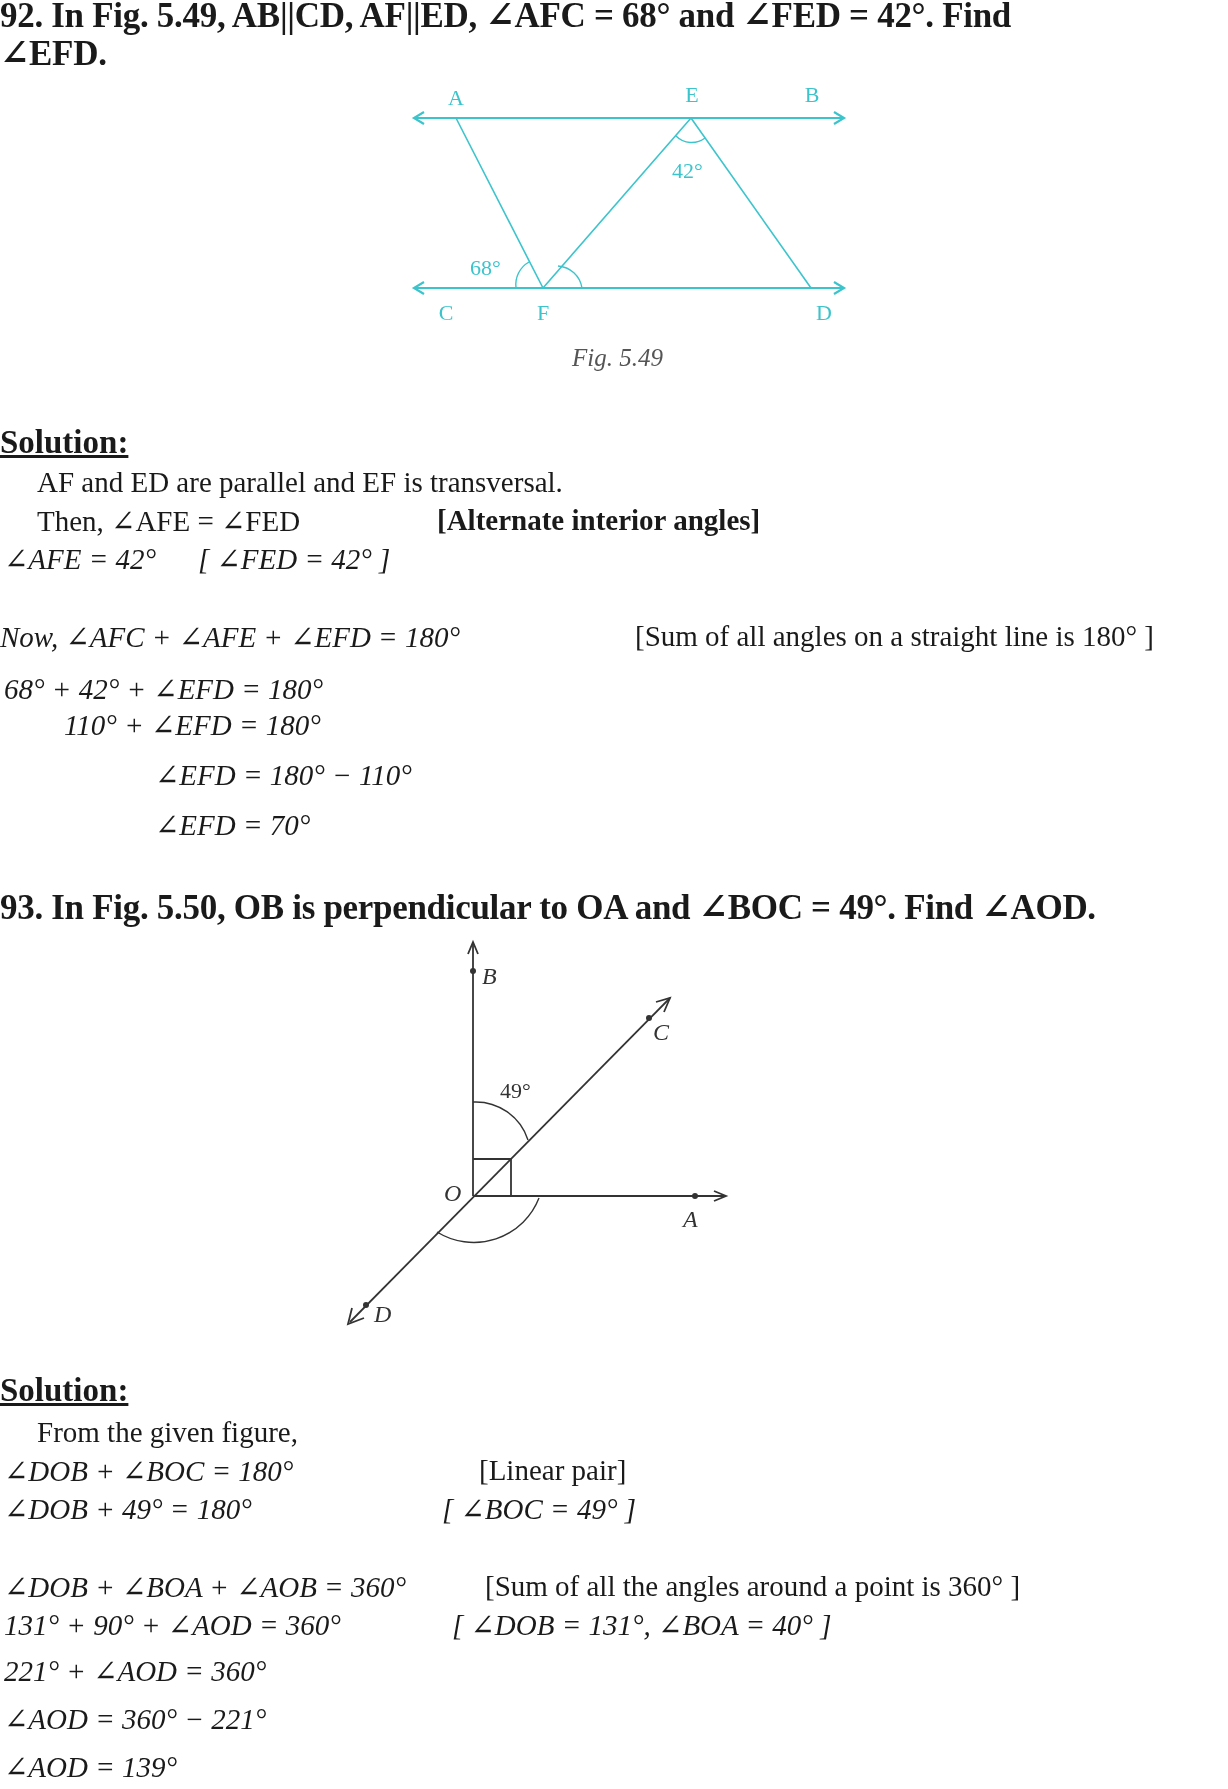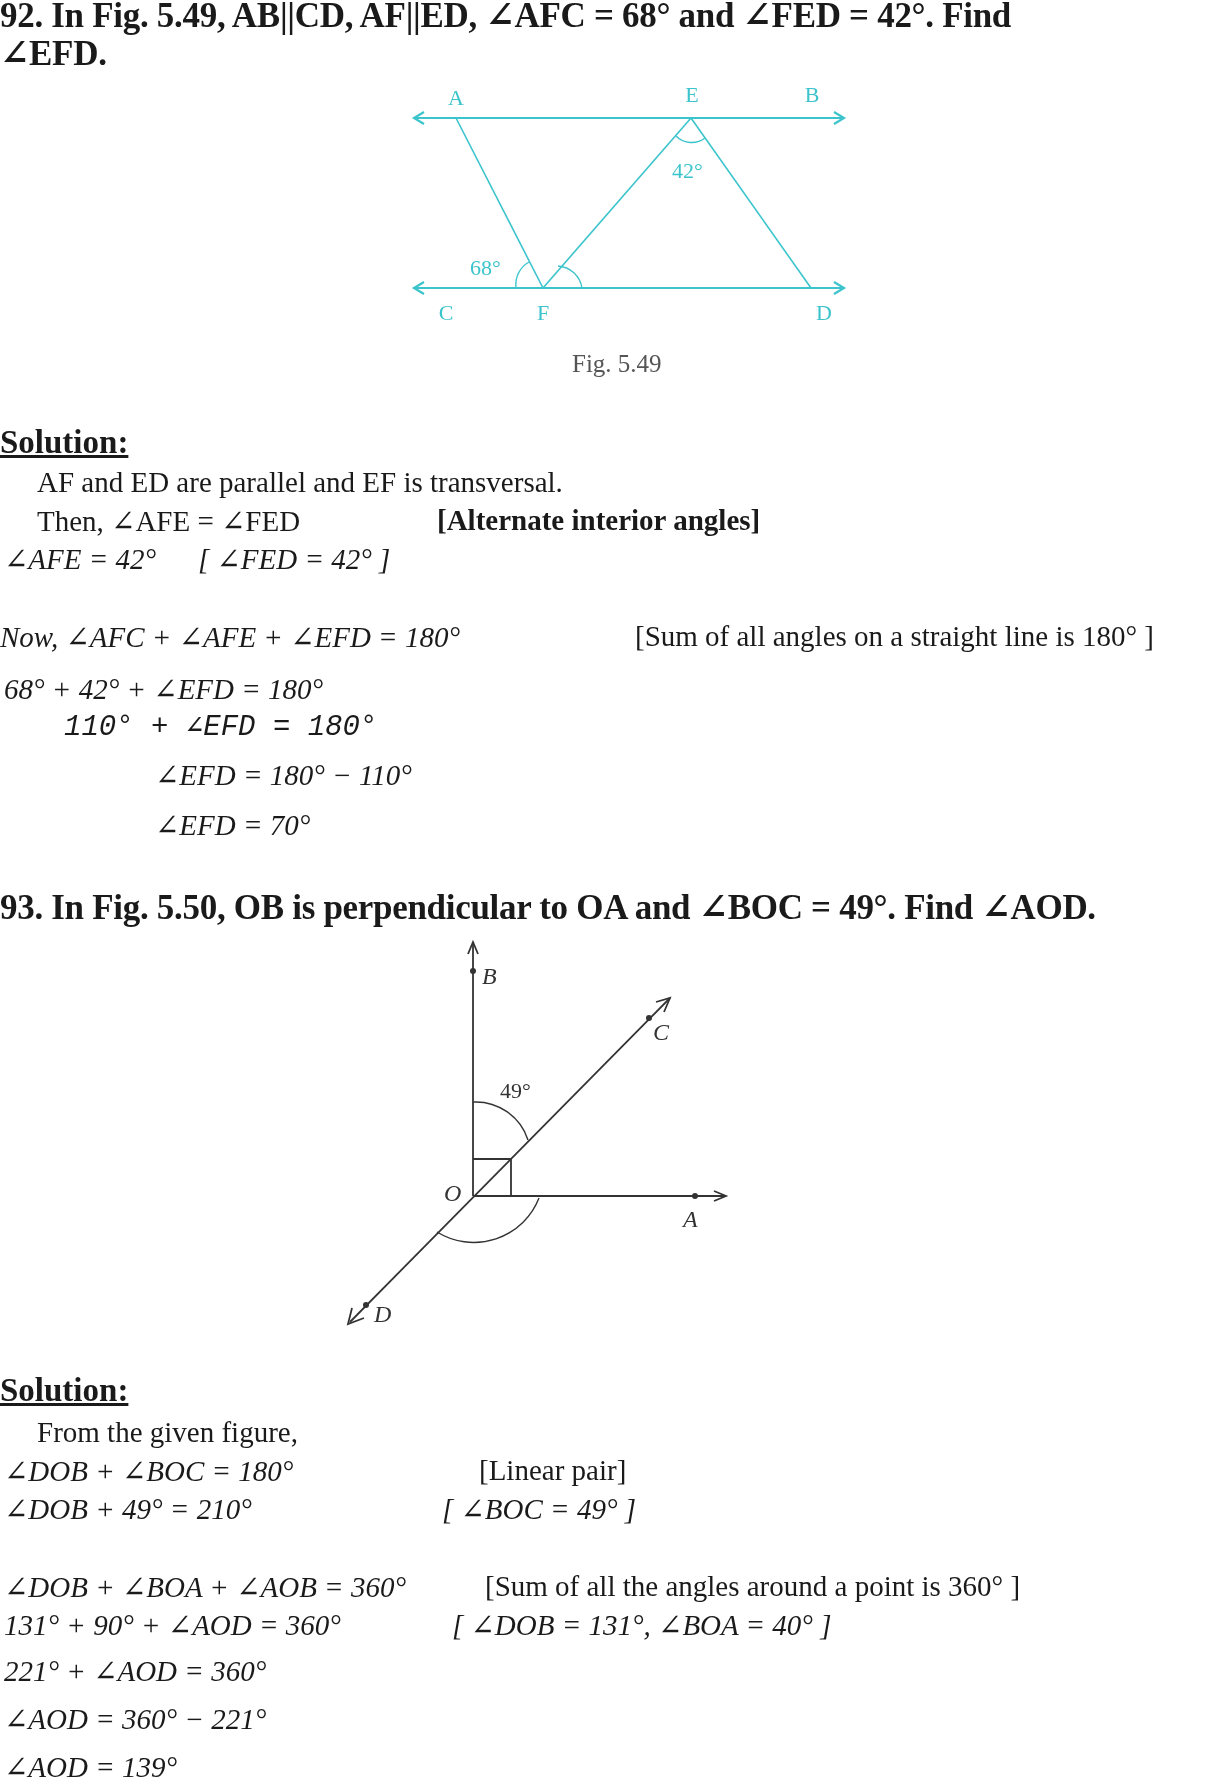--- a/index.html
+++ b/index.html
@@ -5,21 +5,21 @@
     html, body { margin: 0; padding: 0; background: #ffffff; }
     body {
       width: 1228px; height: 1789px; position: relative; overflow: hidden;
       font-family: "Liberation Serif", "DejaVu Serif", serif; color: #1a1a1a;
     }
     .abs { position: absolute; white-space: nowrap; }
     .q-title { font-weight: bold; font-size: 35px; line-height: 44px; letter-spacing: -0.3px; }
     .sol-head { font-weight: bold; font-size: 33px; text-decoration: underline; }
     .txt { font-size: 29px; padding-left: 37px; }
     .math { font-size: 29px; font-style: italic; }
-    .caption { font-size: 25px; color: #555; margin-top: 6px; }
+    .caption { font-style: italic; font-size: 25px; color: #555; }
     svg text { font-family: "Liberation Serif", serif; }
   </style>
 </head>
 <body>
 
 <div class="abs q-title" style="left:0;top:-6px;">92. In Fig. 5.49, AB||CD, AF||ED, ∠AFC = 68° and ∠FED = 42°. Find</div>
 <div class="abs q-title" style="left:0;top:32px;">∠EFD.</div>
 
 <svg class="abs" style="left:400px;top:80px;" width="460" height="300">
   <g stroke="#3cc4cc" stroke-width="2.2" fill="none">
@@ -58,21 +58,21 @@
 <div class="abs sol-head" style="left:0;top:424px;">Solution:</div>
 <div class="abs txt" style="left:0;top:466px;">AF and ED are parallel and EF is transversal.</div>
 <div class="abs txt" style="left:0;top:504px;text-align:center;">Then, ∠AFE = ∠FED</div>
 <div class="abs txt" style="left:400px;top:504px;font-weight:bold;">[Alternate interior angles]</div>
 <div class="abs math" style="left:4px;top:542px;">∠AFE = 42°</div>
 <div class="abs math" style="left:198px;top:542px;">[ ∠FED = 42° ]</div>
 
 <div class="abs math" style="left:0;top:620px;">Now, ∠AFC + ∠AFE + ∠EFD = 180°</div>
 <div class="abs txt" style="left:598px;top:620px;">[Sum of all angles on a straight line is 180° ]</div>
 <div class="abs math" style="left:4px;top:658px;margin-top:14px;">68° + 42° + ∠EFD = 180°</div>
-<div class="abs math" style="left:64px;top:708px;font-family:Liberation Mono, monospace;">110° + ∠EFD = 180°</div>
+<div class="abs math" style="left:64px;top:708px;">110° + ∠EFD = 180°</div>
 <div class="abs math" style="left:155px;top:758px;">∠EFD = 180° − 110°</div>
 <div class="abs math" style="left:155px;top:808px;">∠EFD = 70°</div>
 
 <div class="abs q-title" style="left:0;top:886px;">93. In Fig. 5.50, OB is perpendicular to OA and ∠BOC = 49°. Find ∠AOD.</div>
 
 <svg class="abs" style="left:320px;top:930px;" width="420" height="400">
   <g stroke="#333" stroke-width="1.8" fill="none">
 
     <line x1="153" y1="266" x2="153" y2="14"></line>
     <polyline points="148,24 153,12 158,24"></polyline>
@@ -103,21 +103,21 @@
     <text x="363" y="297">A</text>
     <text x="54" y="392">D</text>
     <text x="180" y="168" font-size="22" font-style="normal">49°</text>
   </g>
 </svg>
 
 <div class="abs sol-head" style="left:0;top:1372px;">Solution:</div>
 <div class="abs txt" style="left:0;top:1416px;">From the given figure,</div>
 <div class="abs math" style="left:4px;top:1454px;">∠DOB + ∠BOC = 180°</div>
 <div class="abs txt" style="left:442px;top:1454px;">[Linear pair]</div>
-<div class="abs math" style="left:4px;top:1492px;">∠DOB + 49° = 210°</div>
+<div class="abs math" style="left:4px;top:1492px;">∠DOB + 49° = 180°</div>
 <div class="abs math" style="left:442px;top:1492px;">[ ∠BOC = 49° ]</div>
 
 <div class="abs math" style="left:4px;top:1570px;">∠DOB + ∠BOA + ∠AOB = 360°</div>
 <div class="abs txt" style="left:448px;top:1570px;">[Sum of all the angles around a point is 360° ]</div>
 <div class="abs math" style="left:4px;top:1608px;">131° + 90° + ∠AOD = 360°</div>
 <div class="abs math" style="left:452px;top:1608px;">[ ∠DOB = 131°, ∠BOA = 40° ]</div>
 <div class="abs math" style="left:4px;top:1654px;">221° + ∠AOD = 360°</div>
 <div class="abs math" style="left:4px;top:1702px;">∠AOD = 360° − 221°</div>
 <div class="abs math" style="left:4px;top:1750px;">∠AOD = 139°</div>
 

